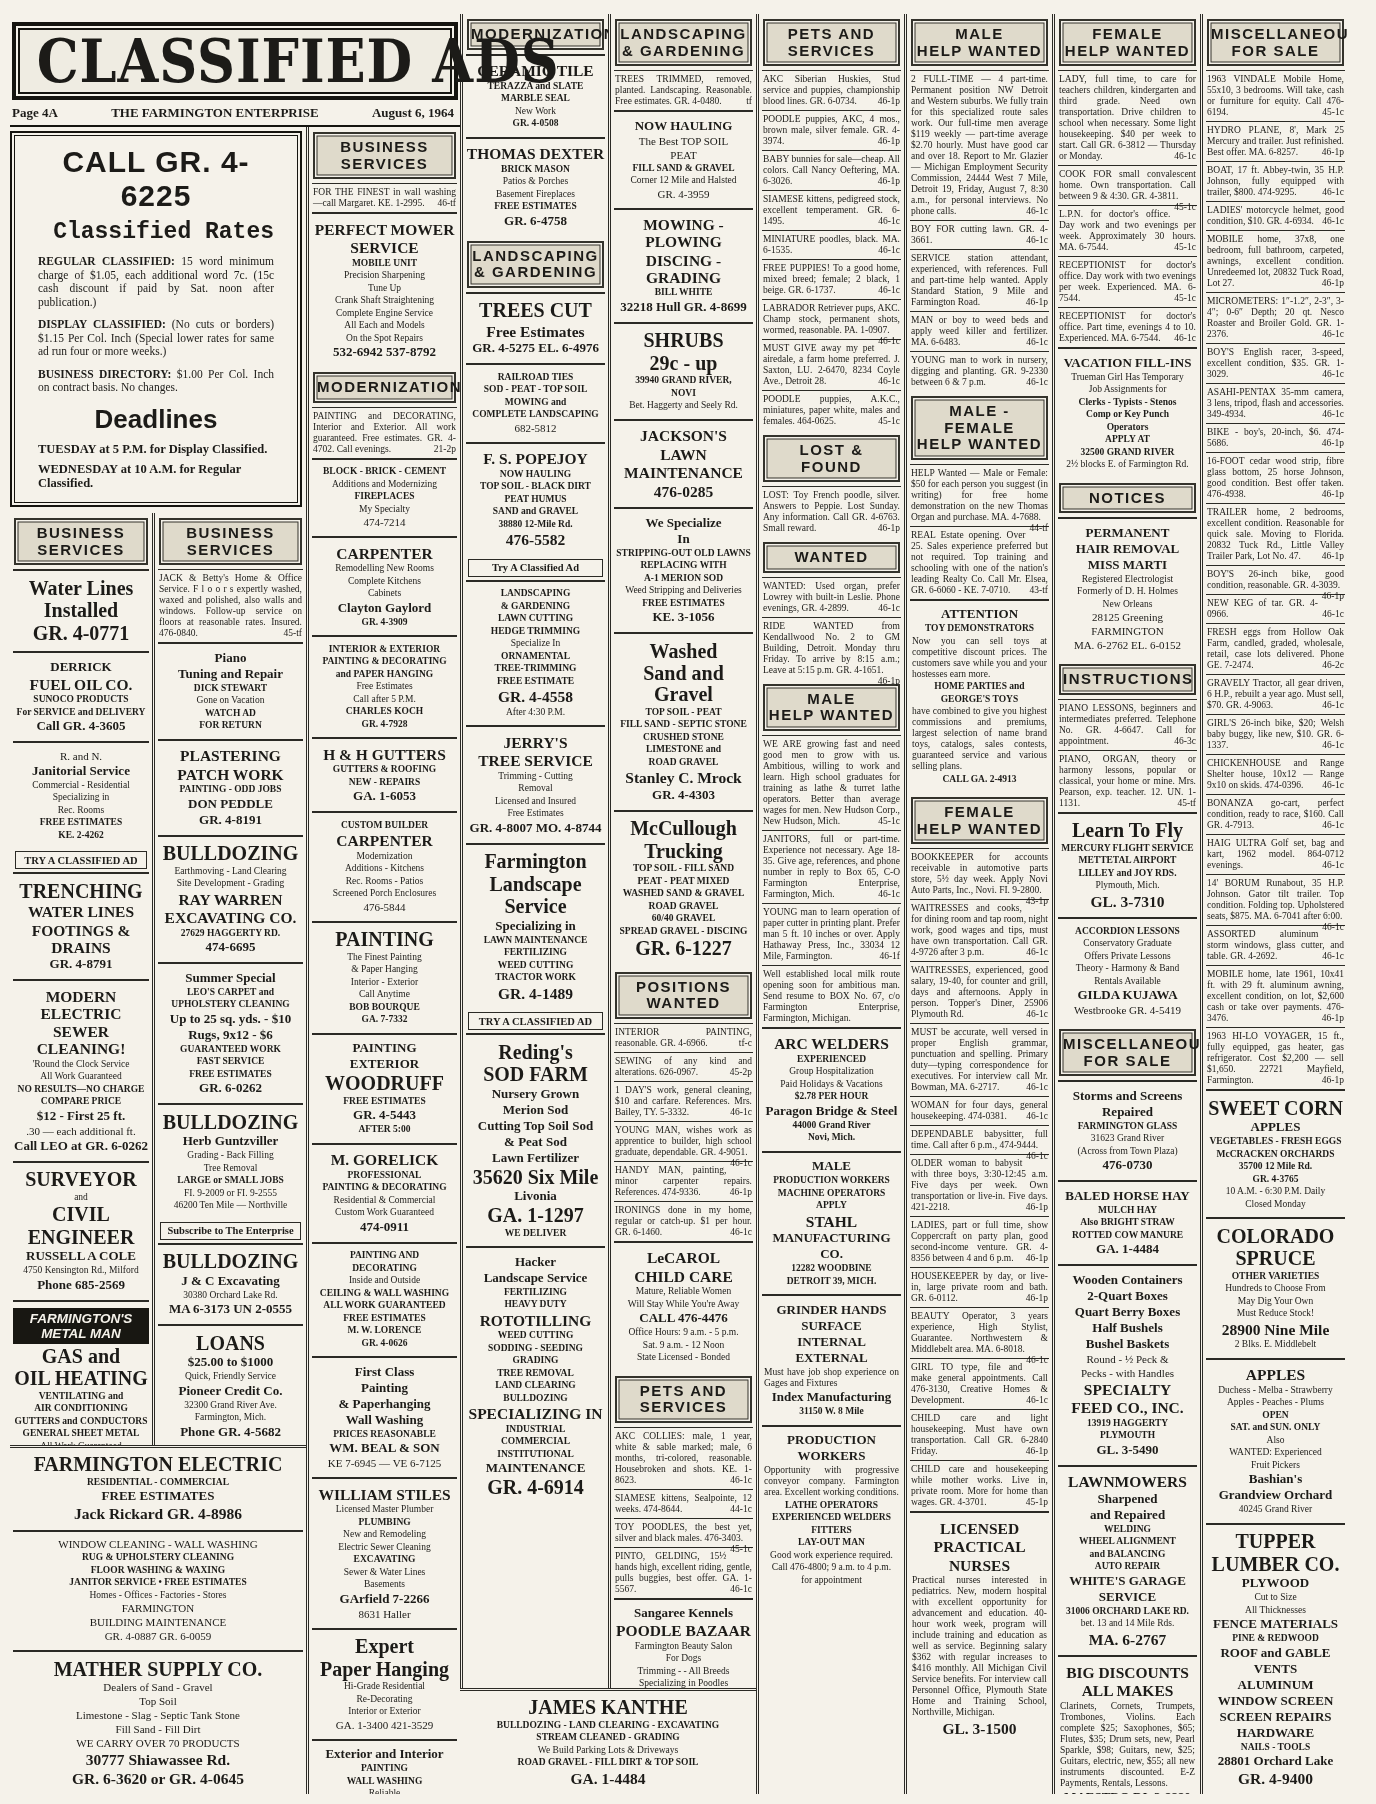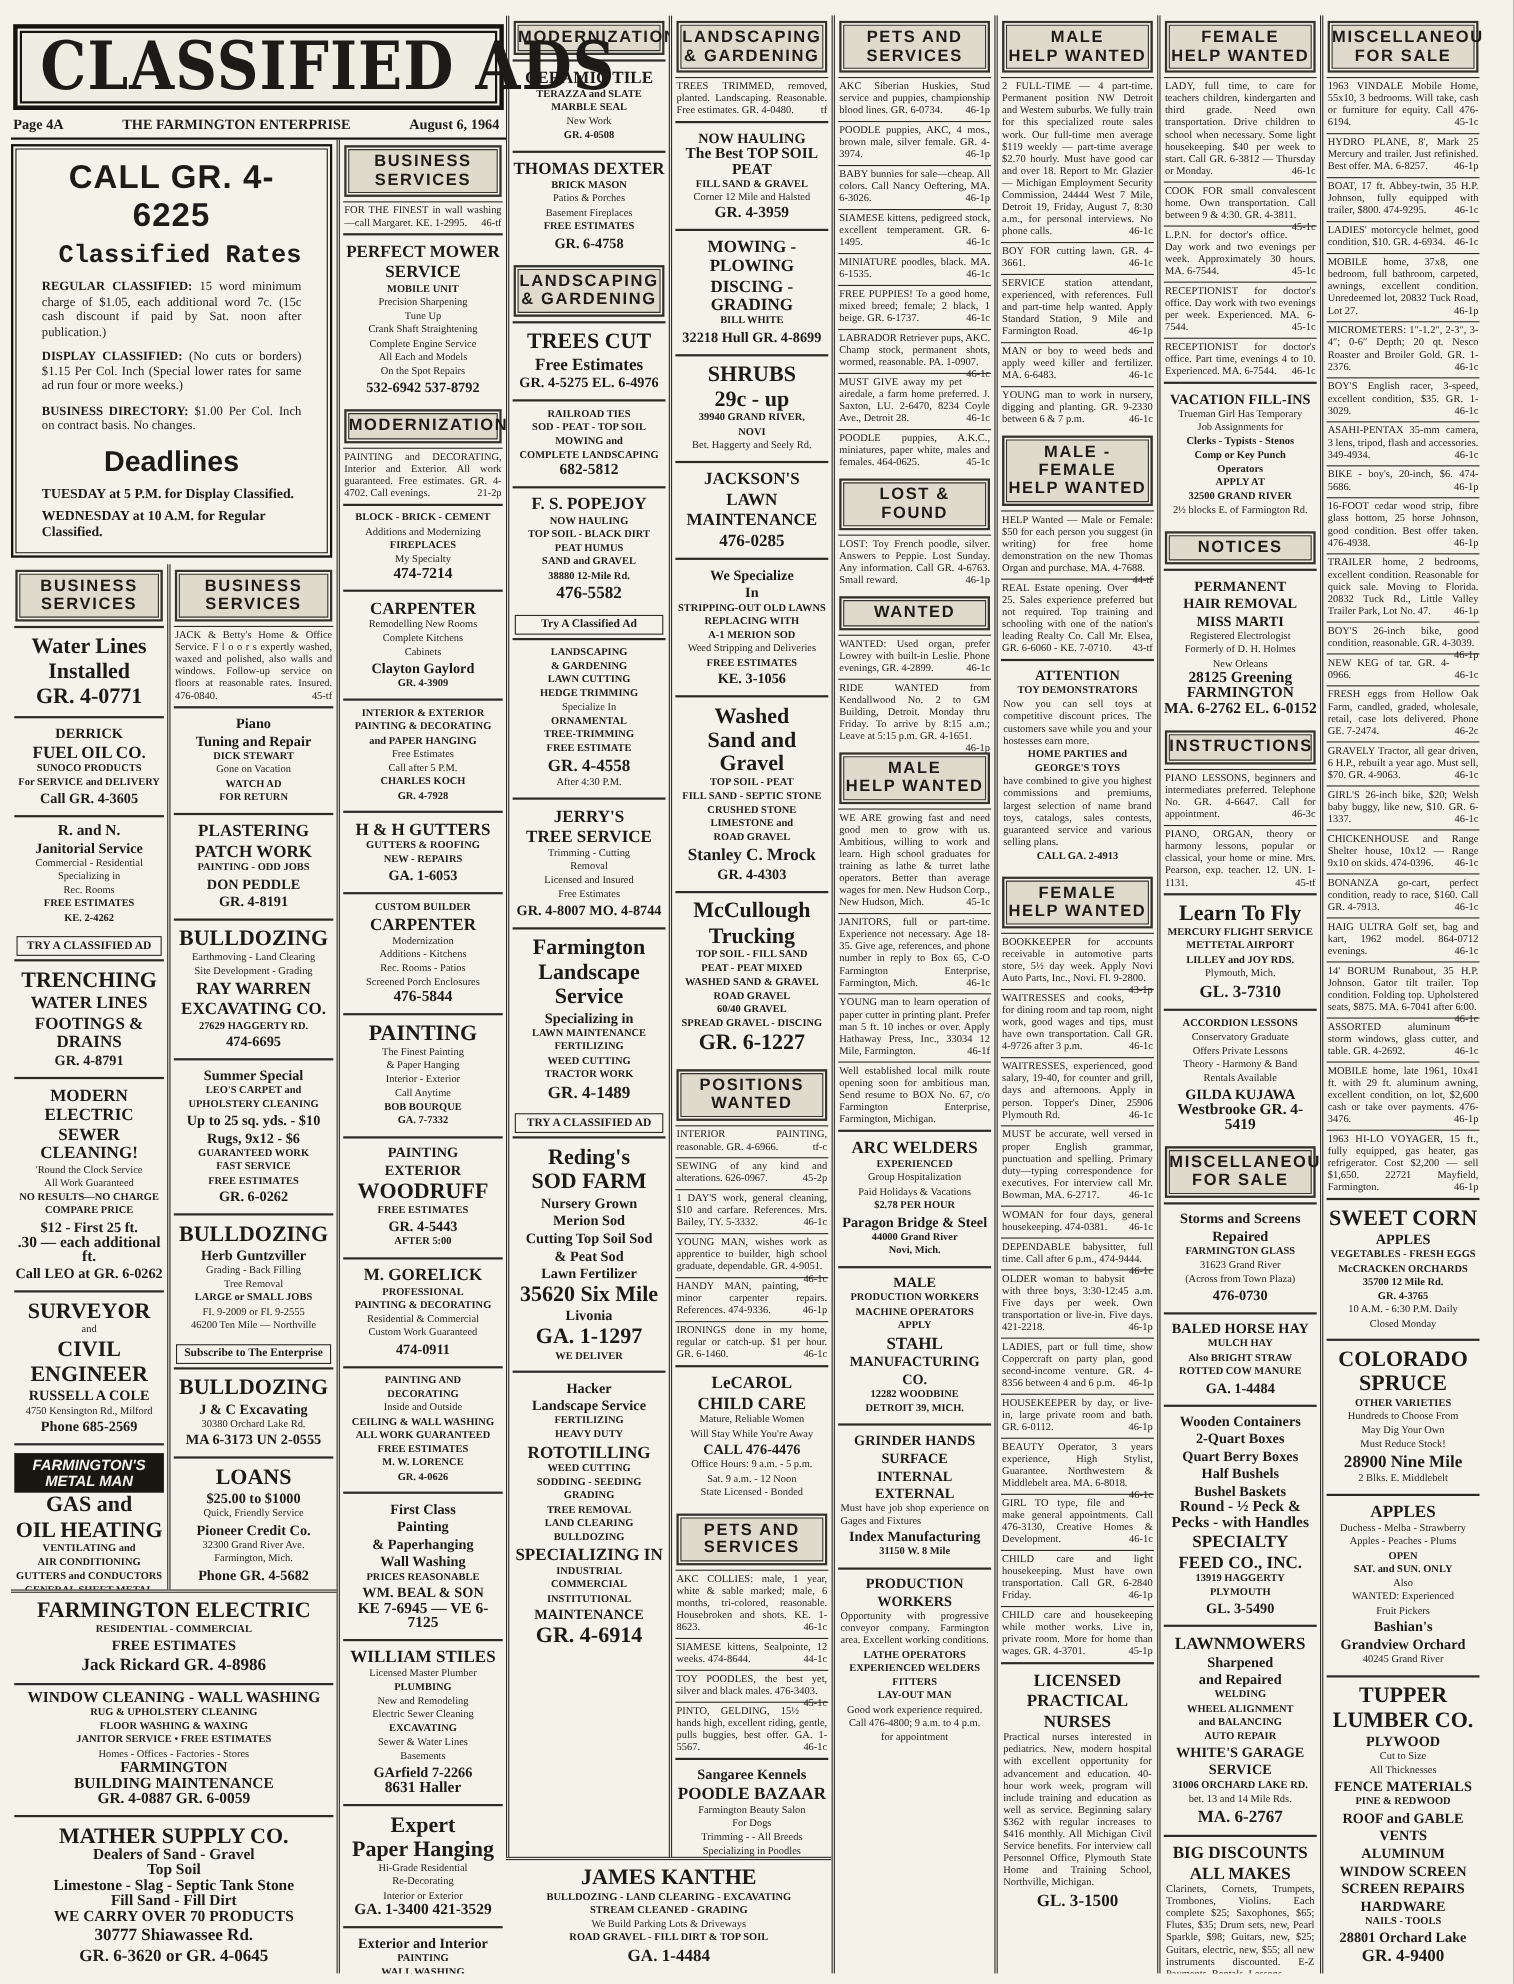--- a/index.html
+++ b/index.html
@@ -42,21 +42,21 @@
           font-weight:bold;font-size:15px;line-height:16.5px;letter-spacing:1.5px;padding:5px 2px;}
   .cl{border-top:1.5px solid #2b2a25;padding:3px 1px 3px;font-size:9.5px;line-height:11px;text-align:justify;}
   .cl .tag{float:right;margin-left:4px;}
   .bx{border:1.5px solid #2b2a25;margin:3px 2px;padding:2.5px 1px;text-align:center;
       font-weight:bold;font-size:10.5px;}
   .ad{border-top:2px solid #2b2a25;padding:5px 0 6px;text-align:center;}
   .ad > div{margin:1.5px 0;}
   .l-h1{font-size:20px;font-weight:bold;line-height:21px;}
   .l-h2{font-size:15.5px;font-weight:bold;line-height:17px;}
   .l-h3{font-size:13px;font-weight:bold;line-height:14.5px;}
-  .l-h4{font-size:14px;font-weight:bold;line-height:12.5px;}
+  .l-h4{font-size:11px;font-weight:normal;line-height:12.5px;}
   .l-sb{font-size:9.5px;font-weight:bold;line-height:11px;}
   .l-cb{font-size:9.5px;line-height:11px;}
   .l-cp{font-size:9.5px;line-height:11px;text-align:justify;padding:0 2px;}
   .l-inva{background:#181712;color:#f5f2ea;font-family:"Liberation Sans",sans-serif;
           font-weight:bold;font-style:italic;font-size:13.5px;padding:3px 2px;margin:2px 8px;}
   .l-invb{background:#181712;color:#f5f2ea;margin:2px 4px;padding:2px 2px 1px;
           font-weight:bold;font-size:19px;font-family:"Liberation Sans",sans-serif;}
   .l-invc{background:#181712;color:#f5f2ea;margin:-2px 4px 3px;padding:0 2px 5px;
           font-weight:bold;font-style:italic;font-size:17px;}
   .col > .ad:first-child,.col > .cl:first-child{border-top:none;}

